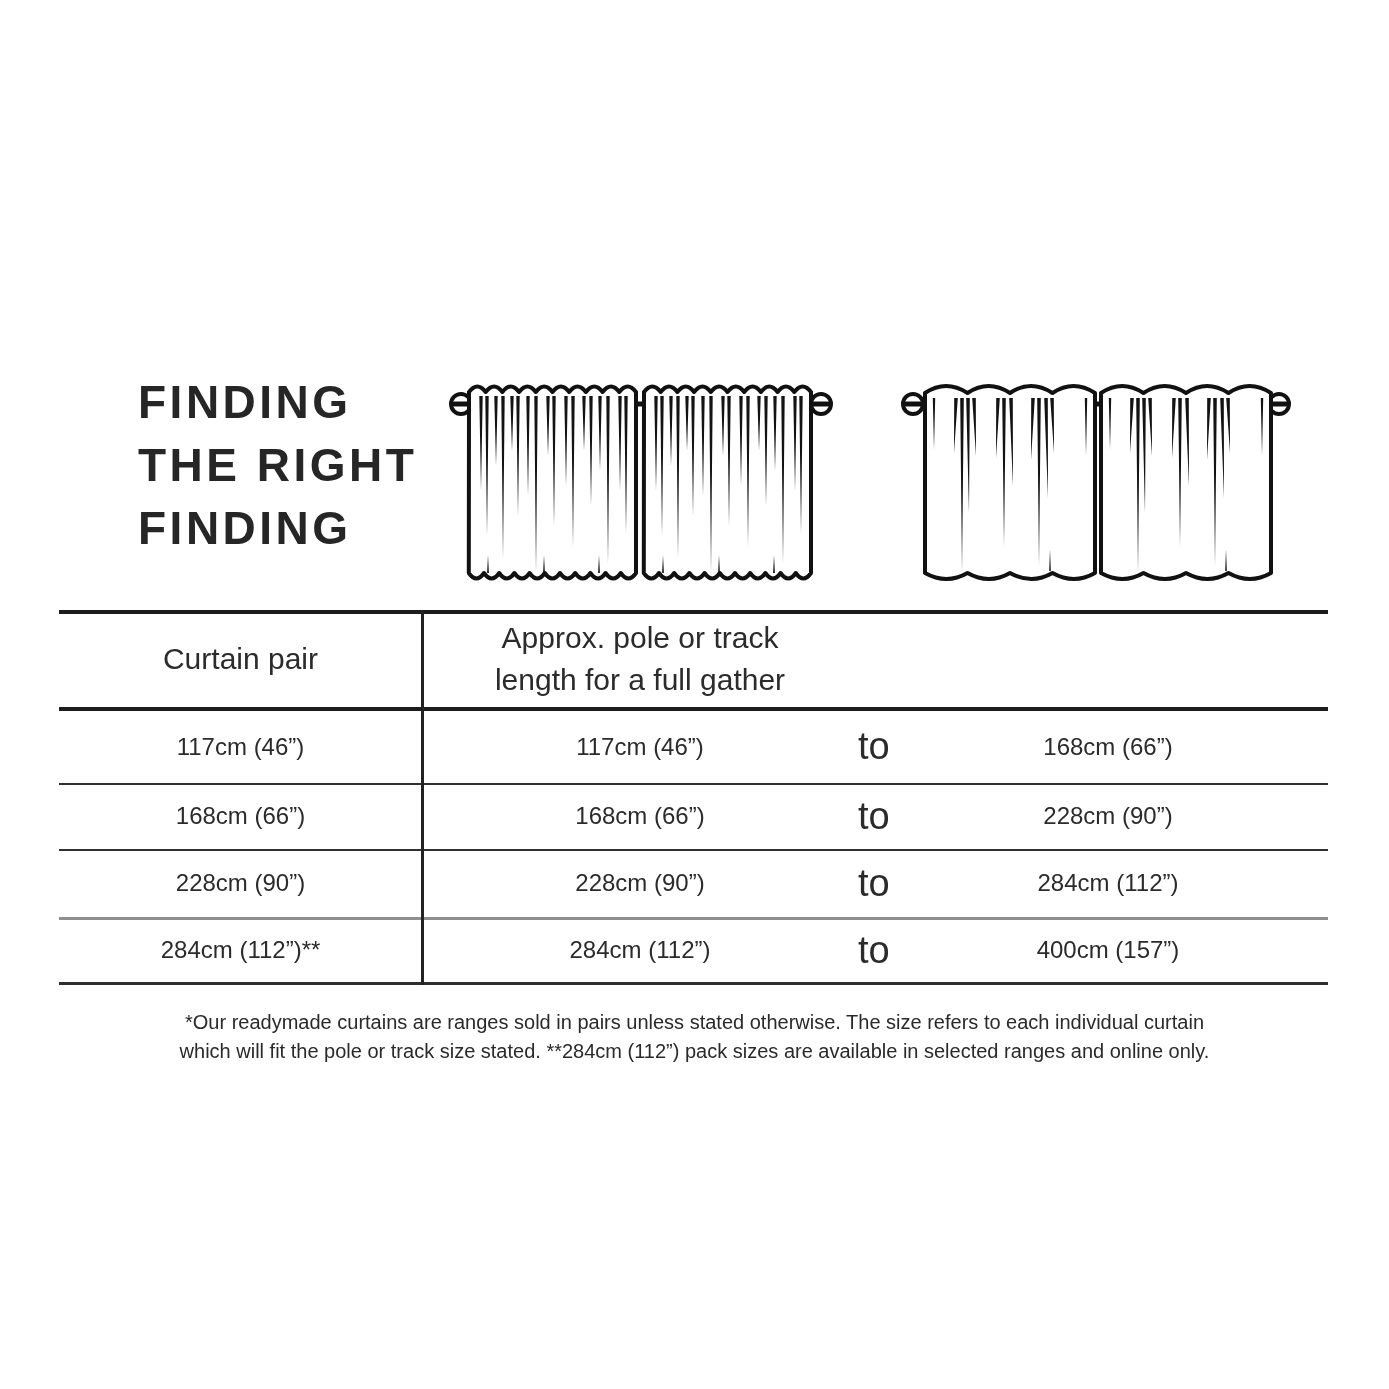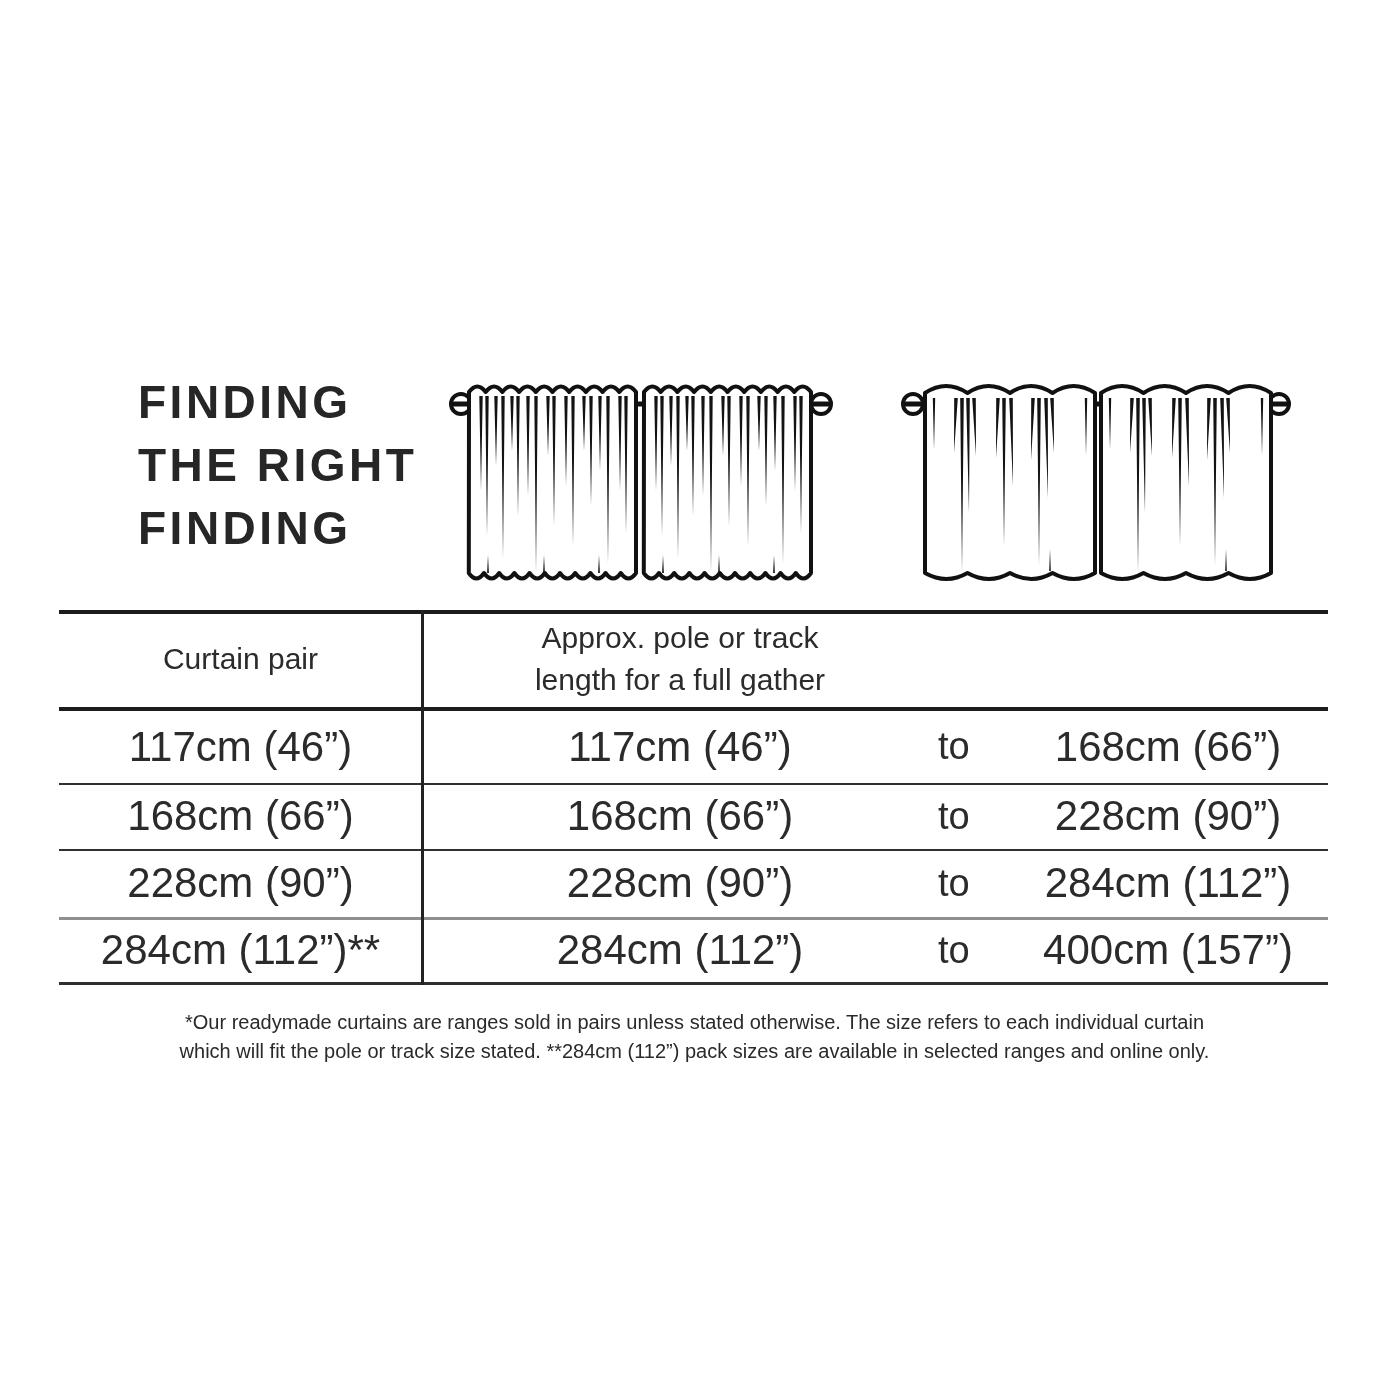--- a/index.html
+++ b/index.html
@@ -18,28 +18,28 @@
   .hline{position:absolute;left:59px;width:1269px;background:#1c1c1c;}
   .line-top{top:610px;height:4px;}
   .line-headsep{top:707px;height:4px;}
   .line-sep1{top:783px;height:2px;background:#303030;}
   .line-sep2{top:849px;height:2px;background:#303030;}
   .line-sep3{top:917px;height:3px;background:#8f8f8f;}
   .line-bottom{top:982px;height:3px;background:#2f2f2f;}
   .vline{position:absolute;left:421px;top:610px;width:3px;height:375px;background:#222222;}
   
   .trow{position:absolute;left:59px;width:1269px;display:grid;
-        grid-template-columns:363px 436px 30px 1fr;align-items:center;gap:40px;}
+        grid-template-columns:363px 436px 30px 1fr;align-items:center;}
   .thead{top:614px;height:90px;font-size:30px;line-height:42px;}
   .hcell{text-align:center;color:#2b2b2b;}
   .row1{top:712px;height:69px;}
   .row2{top:785px;height:62px;}
   .row3{top:851px;height:64px;}
   .row4{top:920px;height:60px;}
-  .cell{text-align:center;font-size:42px;color:#2b2b2b;white-space:nowrap;}
+  .cell{text-align:center;font-size:24px;color:#2b2b2b;white-space:nowrap;}
   .cell-to{font-size:38px;}
   
   .footnote{position:absolute;left:60px;top:1008px;width:1269px;text-align:center;
             font-size:20px;line-height:29px;color:#2a2a2a;}
   svg .ink{stroke:#111111;fill:none;stroke-linecap:round;stroke-linejoin:round;}
   svg .panel{fill:#ffffff;stroke:#111111;stroke-width:4;stroke-linejoin:round;}
   svg .pleat{fill:#131313;}
 </style>
 </head>
 <body>

